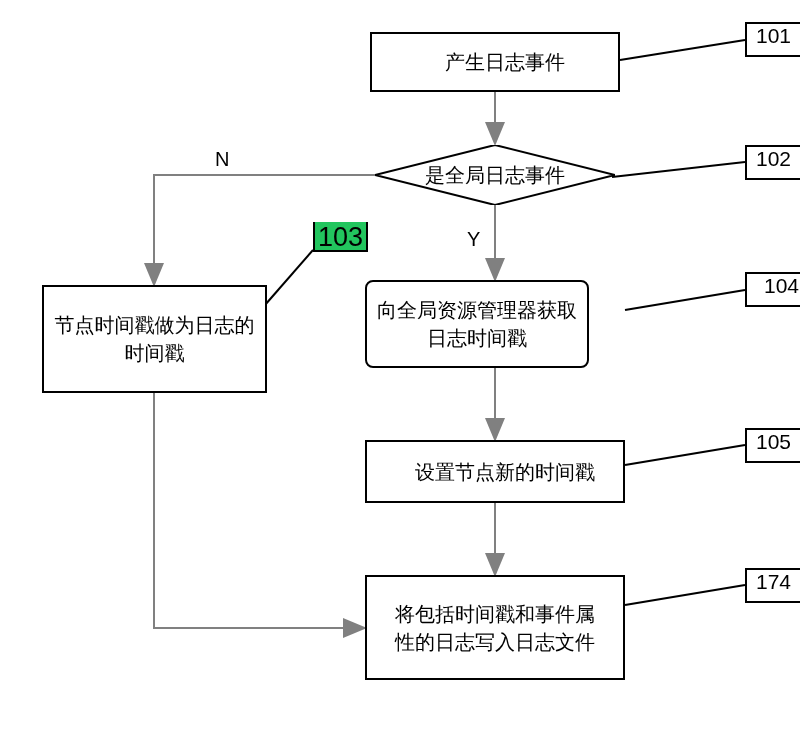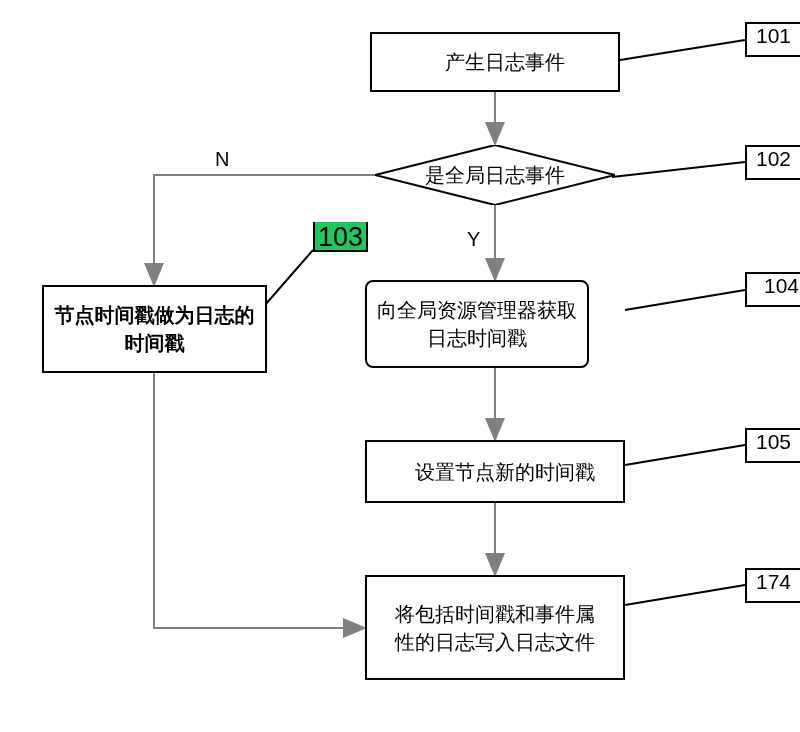--- a/index.html
+++ b/index.html
@@ -123,21 +123,21 @@
     <span>是全局日志事件</span>
   </div>
 </div>
 <div class="num-tag" style="left:745px; top:145px;">
   <span>102</span>
 </div>
 
 <div class="arrow-label" style="left:215px; top:148px;">N</div>
 <div class="arrow-label" style="left:467px; top:228px;">Y</div>
 
-<div class="box" style="left:42px; top:285px; width:225px; height:88px; padding:0 6px;font-weight:bold;">
+<div class="box" style="left:42px; top:285px; width:225px; height:108px; padding:0 6px;">
   <span>节点时间戳做为日志的时间戳</span>
 </div>
 <div class="num-tag-small" style="left:313px; top:222px;">
   <span>103</span>
 </div>
 
 <div class="box" style="left:365px; top:280px; width:224px; height:88px; padding:0 10px;border-radius:8px;">
   <span>向全局资源管理器获取日志时间戳</span>
 </div>
 <div class="num-tag" style="left:745px; top:272px;padding-left:16px;">

